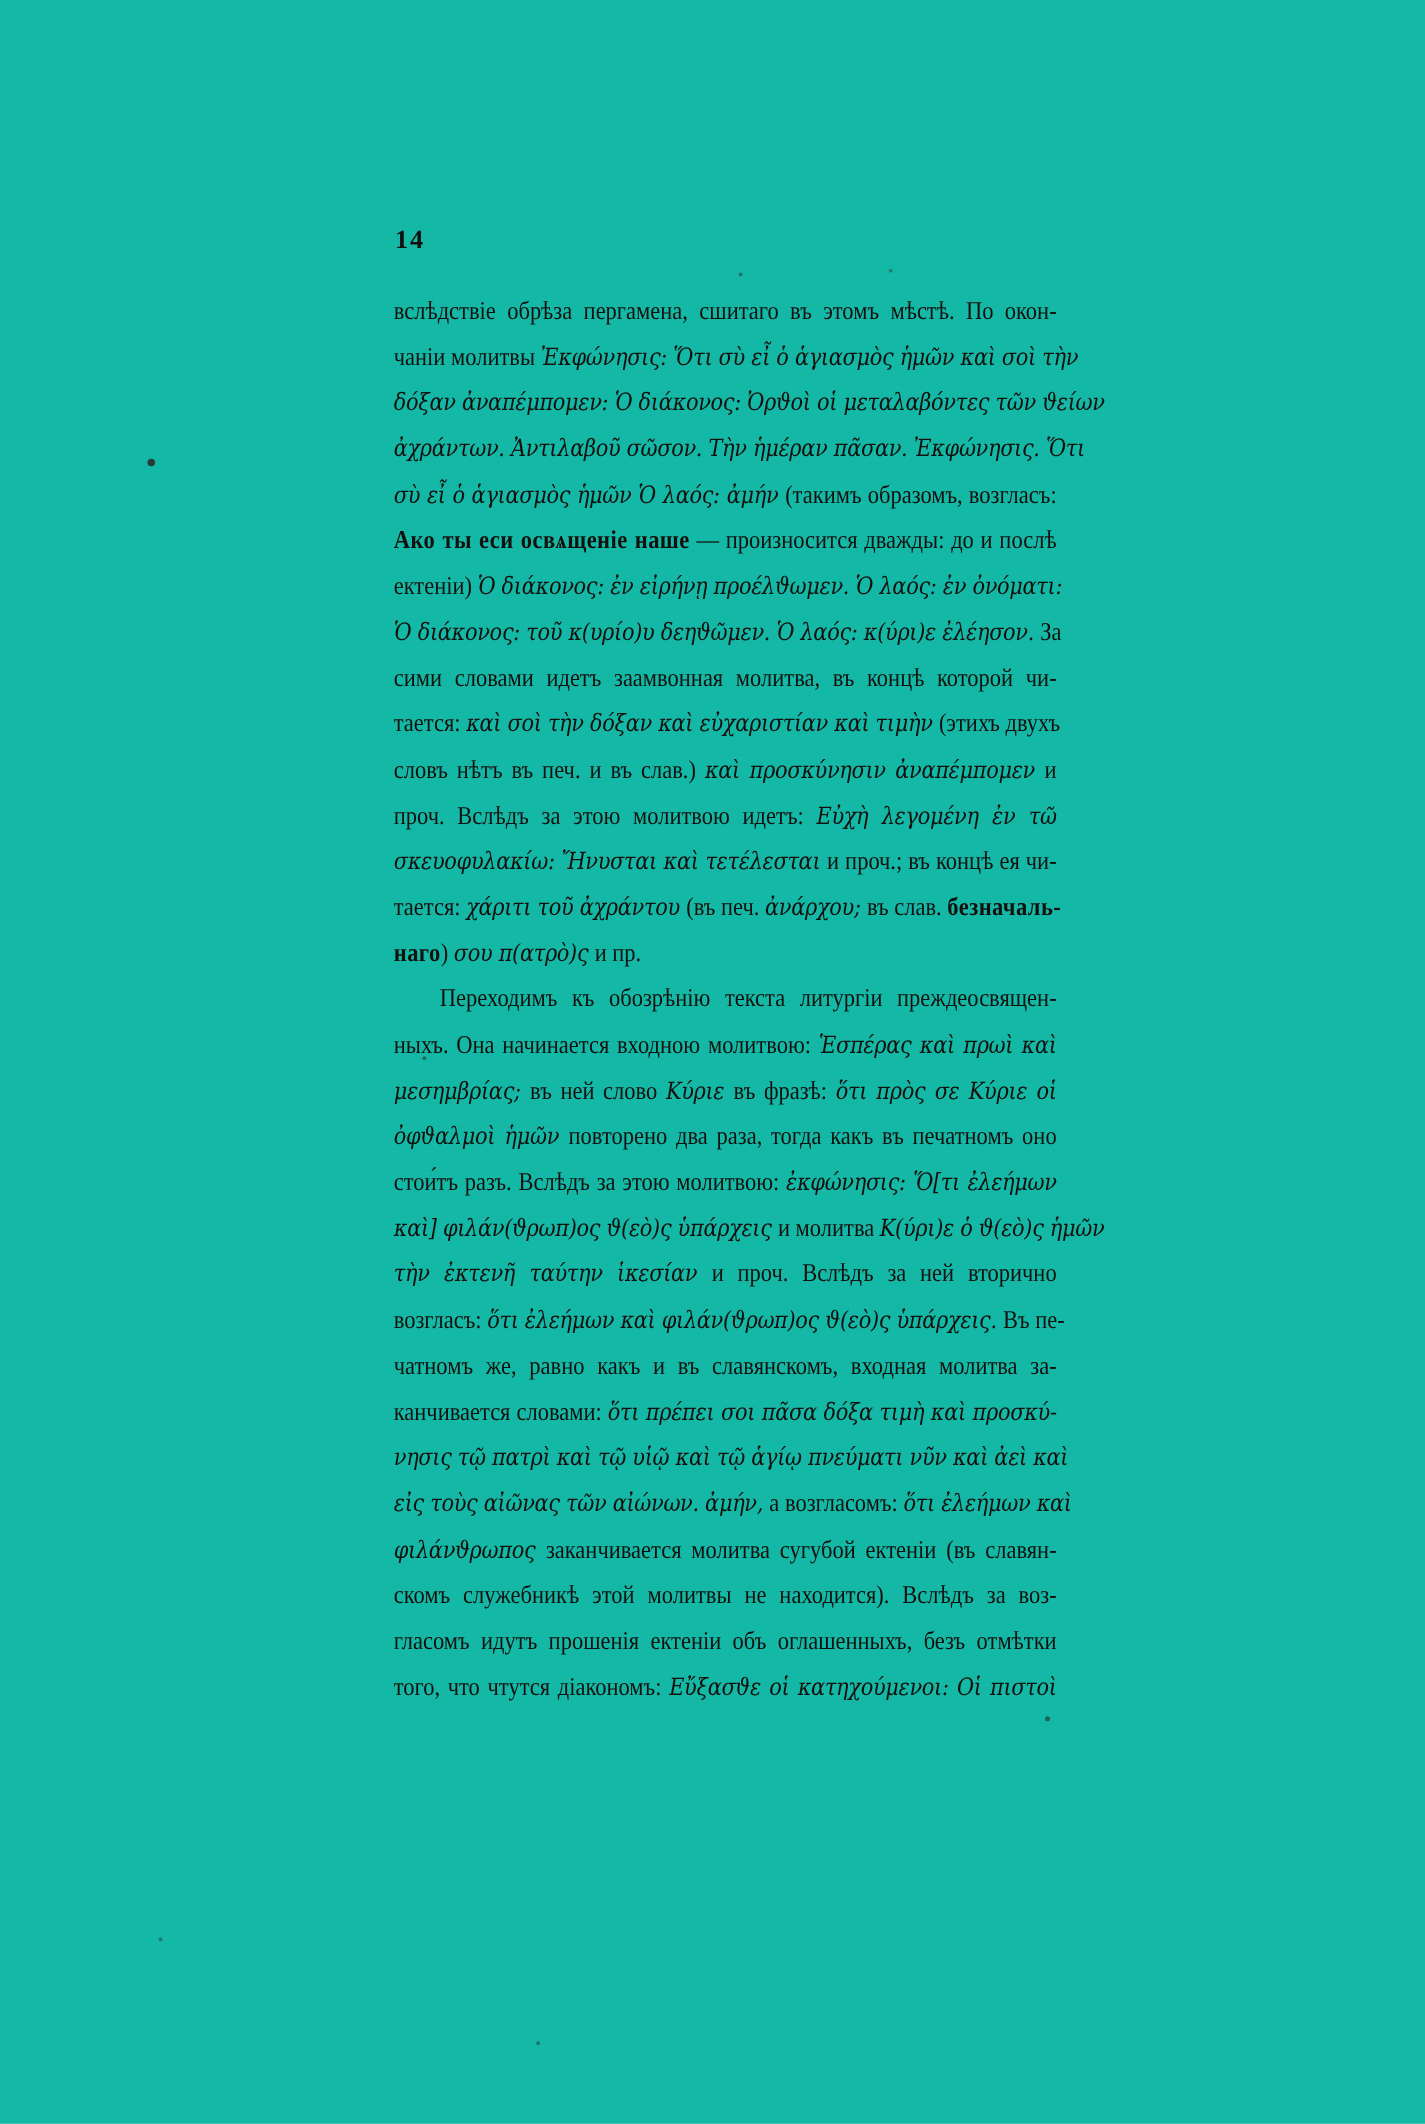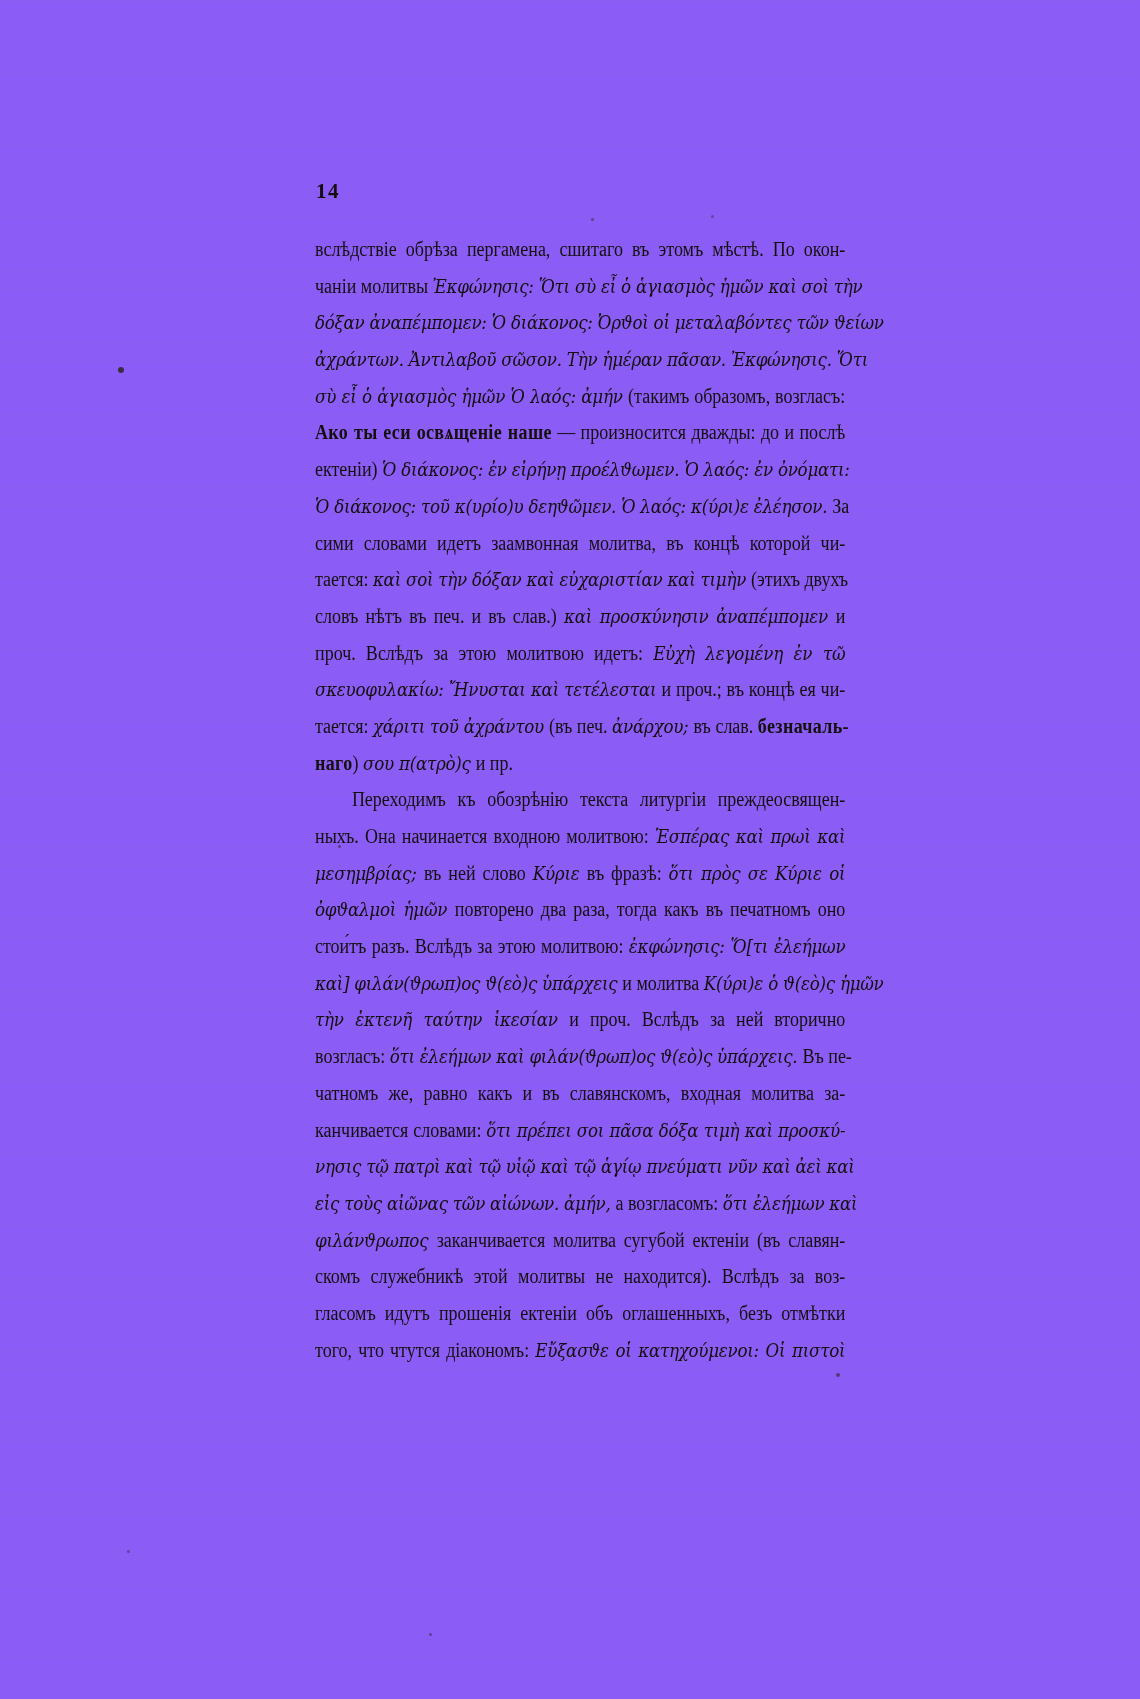--- a/index.html
+++ b/index.html
@@ -4,21 +4,21 @@
 <style>
   html,body{margin:0;padding:0;}
   body{
     width:1140px;height:1699px;
     background:#ffffff;
     font-family:"Liberation Serif","DejaVu Serif",serif;
   }
   .page{
     position:relative;
     width:1140px;height:1699px;
-    background:#8b5cf6;
+    background:#14b8a6;
     overflow:hidden;
     color:#181411;
   }
   
   .page::before{
     content:"";
     position:absolute;inset:0;
     background:repeating-linear-gradient(180deg,
       rgba(120,115,105,0.025) 0px, rgba(120,115,105,0.025) 2px,
       rgba(0,0,0,0) 2px, rgba(0,0,0,0) 9px);

